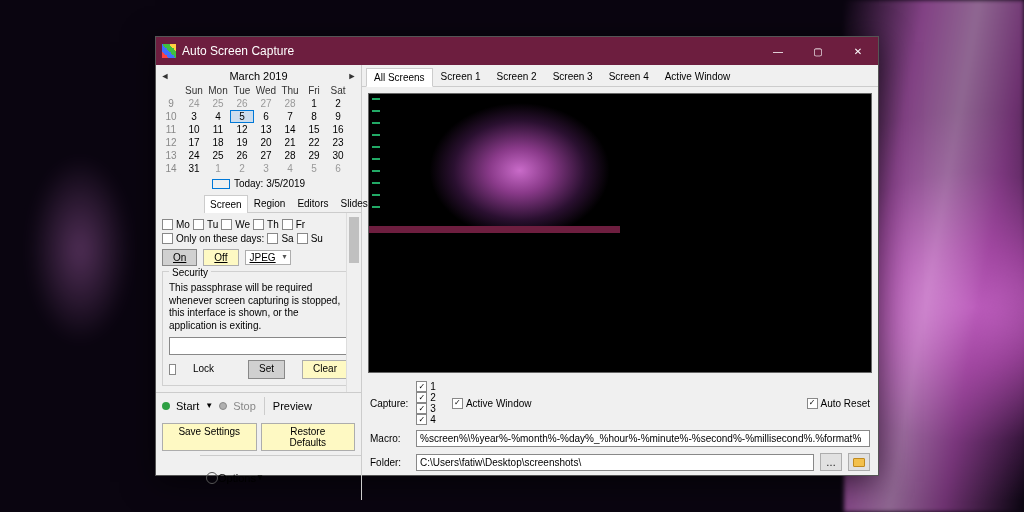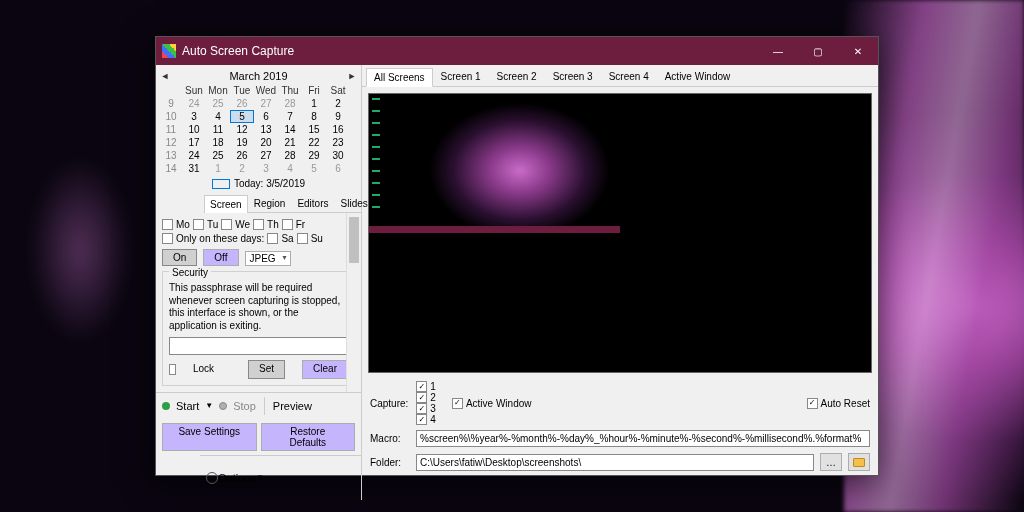--- a/index.html
+++ b/index.html
@@ -28,22 +28,22 @@
 .cal-foot { text-align: center; padding: 3px 0; font-size: 10px; }
 .cal-foot .sq { display:inline-block; width:18px; height:10px; border:1px solid #0078d7; vertical-align:middle; margin-right:4px; }
 .tabs { display: flex; border-bottom: 1px solid #ccc; margin-top: 2px; margin-left: 48px; }
 .tab { padding: 3px 5px; font-size: 10px; border: 1px solid transparent; border-bottom: none; cursor:pointer; }
 .tab.active { background: #fff; border-color: #ccc; position: relative; top: 1px; }
 .tabbody { padding: 6px; position: relative; }
 .scrollbar { position:absolute; right:0; top:0; bottom:0; width:15px; background:#f0f0f0; border-left:1px solid #ddd; }
 .scrollbar .thumb { position:absolute; left:2px; right:2px; top:4px; height:46px; background:#c0c0c0; }
 .days-row { display: flex; align-items: center; gap: 3px; font-size: 10px; margin-bottom: 3px; flex-wrap: wrap; }
 .chk { width: 11px; height: 11px; border: 1px solid #888; display: inline-block; background:#fff; }
-.btnrow { display: flex; gap: 6px; margin: 5px 0; align-items:flex-end; }
-.btn { border: 1px solid #adadad; background: #c4b5fd; padding: 2px 10px; font-size: 10px; cursor: pointer; }
+.btnrow { display: flex; gap: 6px; margin: 5px 0; align-items:center;text-decoration:underline; }
+.btn { border: 1px solid #adadad; background: #fef9c3; padding: 2px 10px; font-size: 10px; cursor: pointer; }
 .btn.pressed { background:#d0d0d0; border-color:#888; }
 .select { border: 1px solid #adadad; background: #fff; padding: 1px 14px 1px 4px; font-size: 10px; position: relative; }
 .select::after { content: "▾"; position: absolute; right: 3px; font-size: 8px; color:#555; }
 .fieldset { border: 1px solid #d0d0d0; padding: 6px; margin-top: 4px; }
 .fieldset .legend { position: relative; top: -12px; background: #f0f0f0; padding: 0 3px; font-size: 10px; display: inline-block; }
 .fieldset .inner { margin-top: -8px; font-size: 10px; line-height: 1.25; }
 .textin { width: 100%; border: 1px solid #888; height: 18px; background:#fff; margin: 5px 0; }
 .lockrow { display:flex; align-items:center; gap:17px; }
 .commands { border-top: 1px solid #ccc; padding: 4px 6px; display:flex; align-items:center; gap:6px;text-align:center; }
 .dot { width:8px; height:8px; border-radius:50%; display:inline-block; }

